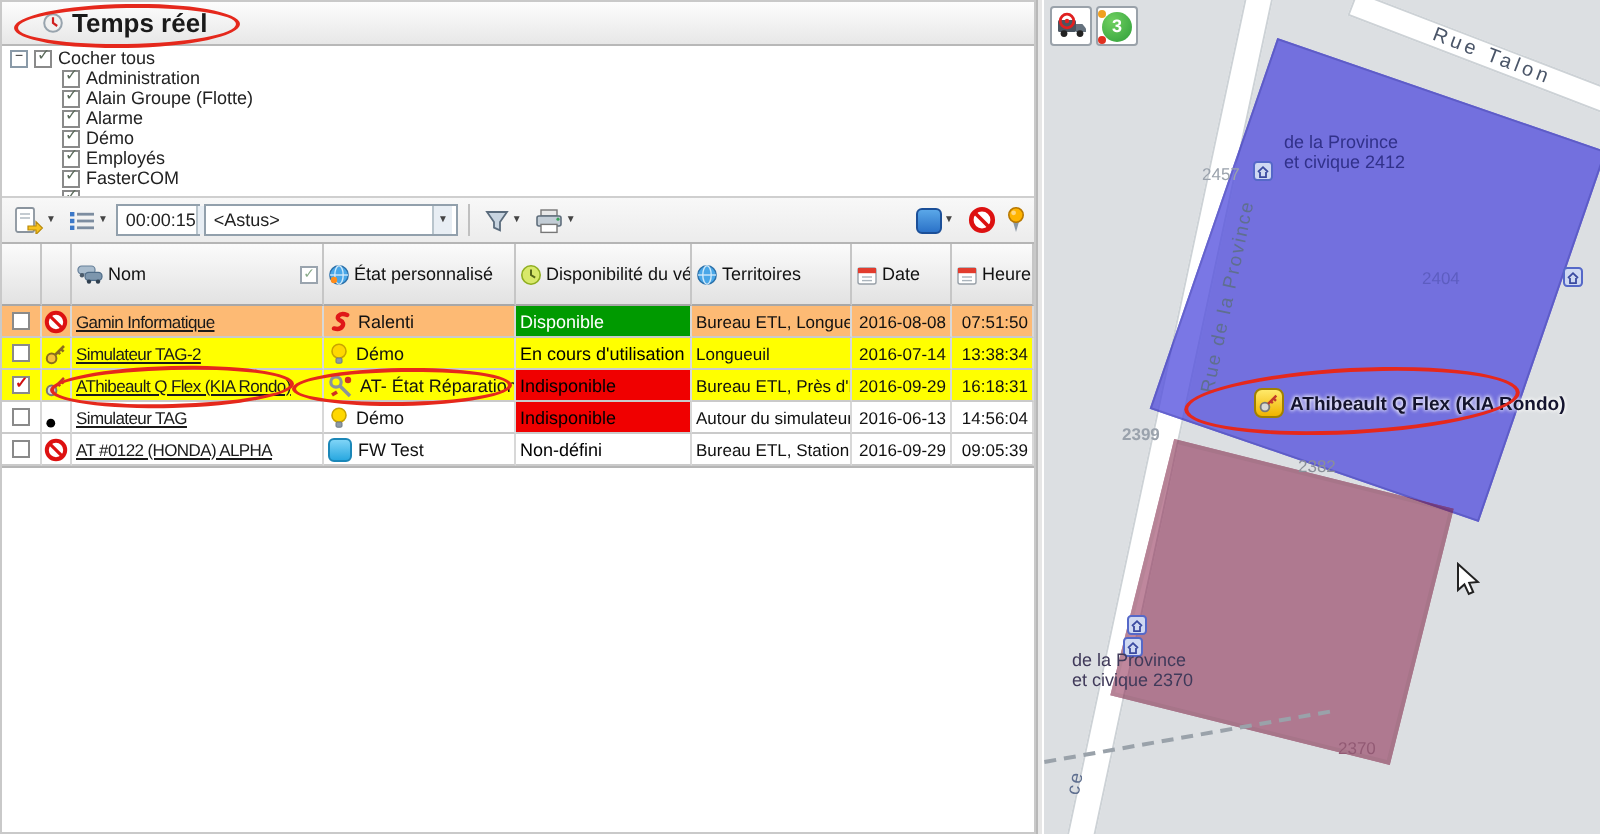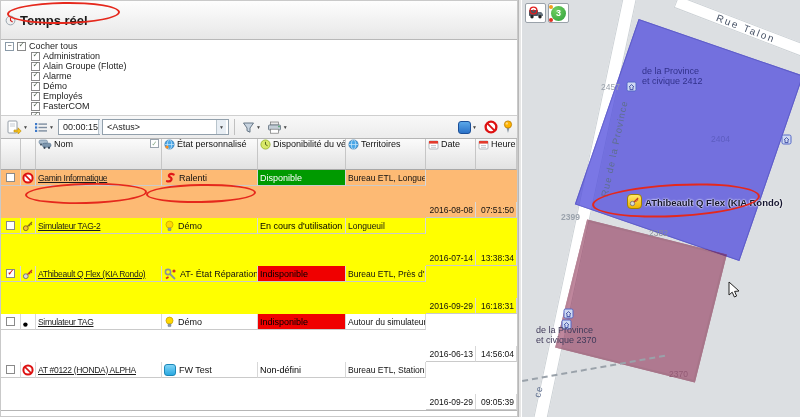--- a/index.html
+++ b/index.html
@@ -2,21 +2,21 @@
 <html><head>
 <meta charset="utf-8">
 <style>
   * { margin:0; padding:0; box-sizing:border-box; }
   html,body { width:800px; height:417px; overflow:hidden; }
   body { font-family:"Liberation Sans", sans-serif; background:#fff; }
   .screen { position:relative; width:800px; height:417px; background:#fff; overflow:hidden; }
 
   
   .left-panel { position:absolute; left:0; top:0; width:518px; height:417px; background:#fff; border:1px solid #c9c9c9; display:flex; flex-direction:column; }
-  .titlebar { height:39px; background:linear-gradient(#fdfdfd,#e7e7e7); border-bottom:1px solid #b8b8b8; display:flex; align-items:center; gap:4px; padding-left:4px; flex:none; }
+  .titlebar { height:22px; background:linear-gradient(#fdfdfd,#e7e7e7); border-bottom:1px solid #b8b8b8; display:flex; align-items:center; gap:4px; padding-left:20px; flex:none; }
   .titlebar .title { font-size:13px; font-weight:bold; color:#1a1a1a; }
 
   .tree { height:75px; background:#fff; overflow:hidden; padding:1px 0 0 4px; flex:none; font-size:9px; color:#222; }
   .titem { display:flex; align-items:center; gap:3px; height:10px; white-space:nowrap; }
   .titem.child { padding-left:26px; }
   .expander { width:9px; height:9px; border:1px solid #8a9aa8; background:#fff; font-size:7px; line-height:6px; text-align:center; color:#333; flex:none; }
   .cbx { width:9px; height:9px; border:1px solid #8a8a8a; background:#fff; flex:none; position:relative; }
   .cbx i { position:absolute; left:0.5px; top:-2.5px; font-style:normal; font-size:8px; color:#5a6a5a; }
   .cbx.red i { color:#d01010; font-weight:bold; }
 
@@ -27,25 +27,25 @@
   .combo .drop { margin-left:auto; background:#e8eef4; height:100%; display:flex; align-items:center; padding:0 2px; border-left:1px solid #b8c4cc; }
   .combo.time { width:42px; }
   .combo.profile { width:127px; }
   .tsep { width:1px; height:16px; background:#c0c0c0; margin:0 3px; }
   .tright { margin-left:auto; display:flex; align-items:center; gap:5px; }
   .bluesq { width:13px; height:13px; border-radius:3px; background:linear-gradient(#5aa7e8,#2b72c8); border:1px solid #1b4f98; }
 
   
   .grid { flex:none; width:516px; border-bottom:1px solid #b5b5b5; }
   .grow { display:grid; grid-template-columns:20px 15px 126px 96px 88px 80px 50px 41px; }
-  .hc { height:31px; background:linear-gradient(#fbfbfb,#e2e2e2); border-right:1px solid #c6c6c6; border-bottom:1px solid #a8a8a8; font-size:9px; color:#111; display:flex; align-items:flex-start; gap:2px; padding:0 2px; white-space:nowrap; overflow:hidden; }
+  .hc { height:31px; background:linear-gradient(#fbfbfb,#e2e2e2); border-right:1px solid #c6c6c6; border-bottom:1px solid #a8a8a8; font-size:9px; color:#111; display:flex; align-items:center; gap:2px; padding:0 2px; white-space:nowrap; overflow:hidden; }
   .fc { height:15px; background:#fff; border-right:1px solid #d8d8d8; border-bottom:1px solid #c0c0c0; }
   .fc.blue { background:#39f; font-size:8.5px; color:#5a0000; text-decoration:underline; padding:1px 0 0 2px; font-weight:bold; }
   .c { height:16px; border-right:1px solid #d8d8d8; border-bottom:1px solid #cacaca; font-size:9px; color:#111; display:flex; align-items:center; padding:0 2px; white-space:nowrap; overflow:hidden; }
-  .c.num { justify-content:flex-end; font-size:8.5px;margin-top:32px; }
+  .c.num { justify-content:flex-end; font-size:8.5px; }
   .c a { color:#1a1a1a; text-decoration:underline; font-size:8.5px; letter-spacing:-0.3px; }
   .corner-box { margin-left:auto; width:9px; height:9px; border:1px solid #9aa4ae; background:#fff; font-size:7px; line-height:8px; text-align:center; color:#8a8; flex:none; }
   .below-grid { flex:1; background:#fff; }
 
   
   .divider { position:absolute; left:518px; top:0; width:4px; height:417px; background:#e6e6e6; border-left:1px solid #b8b8b8; border-right:1px solid #ffffff; }
 
   
   .map { position:absolute; left:522px; top:0; width:278px; height:417px; overflow:hidden; }
   .map .road-v { position:absolute; left:56px; top:-8px; width:14px; height:433px; background:#fff; border-left:1px solid #cdd2d6; border-right:1px solid #cdd2d6; transform:rotate(12deg); }

